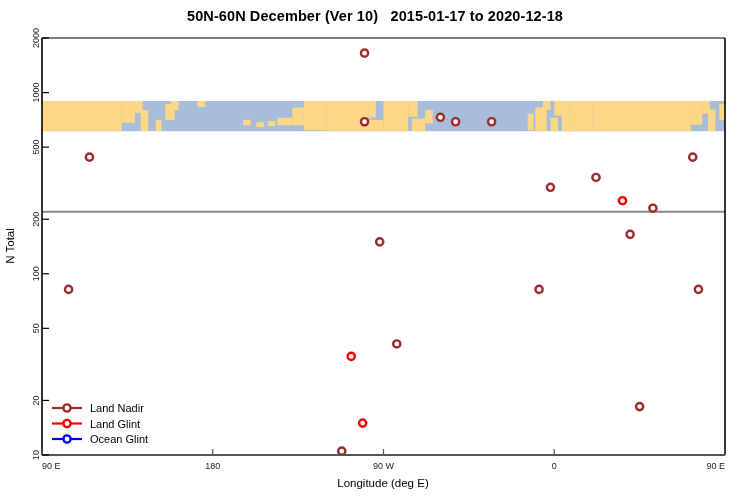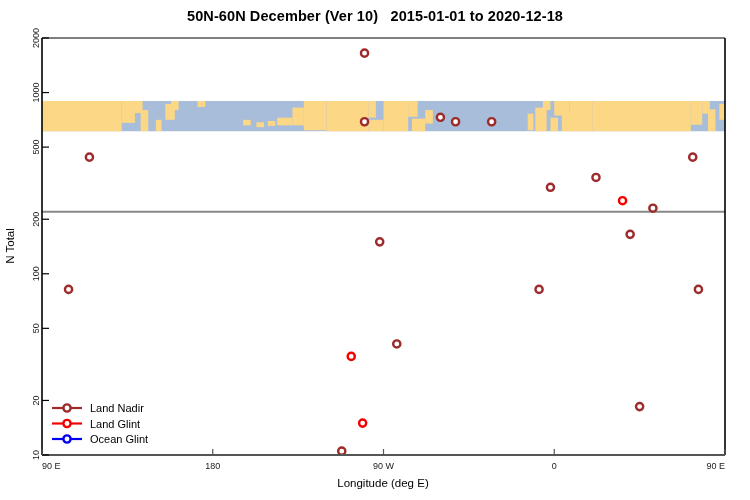--- a/index.html
+++ b/index.html
@@ -48,21 +48,21 @@
   .legend-label {
     font-size: 11px;
     fill: #000000;
   }
 </style>
 </head>
 <body>
 
 <div id="figure">
 
-  <div class="chart-title">50N-60N December (Ver 10)   2015-01-01 to 2020-12-18</div>
+  <div class="chart-title">50N-60N December (Ver 10)   2015-01-17 to 2020-12-18</div>
 
   <svg id="plot-svg" width="750" height="500">
 
     <defs>
       <clipPath id="bandClip">
         <rect id="band-clip-rect" x="42" y="100.84593509349418" width="683" height="30.610893977670003"></rect>
       </clipPath>
       <clipPath id="plotClip">
         <rect x="42" y="38" width="683" height="417"></rect>
       </clipPath>

